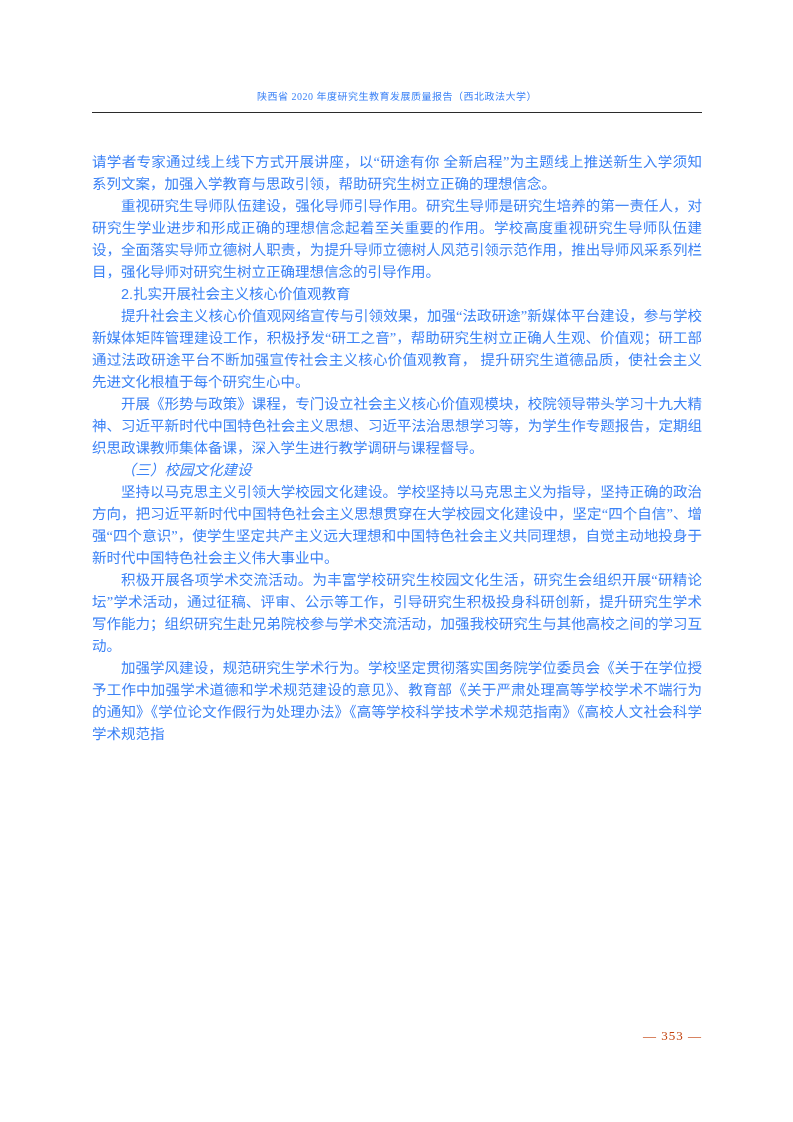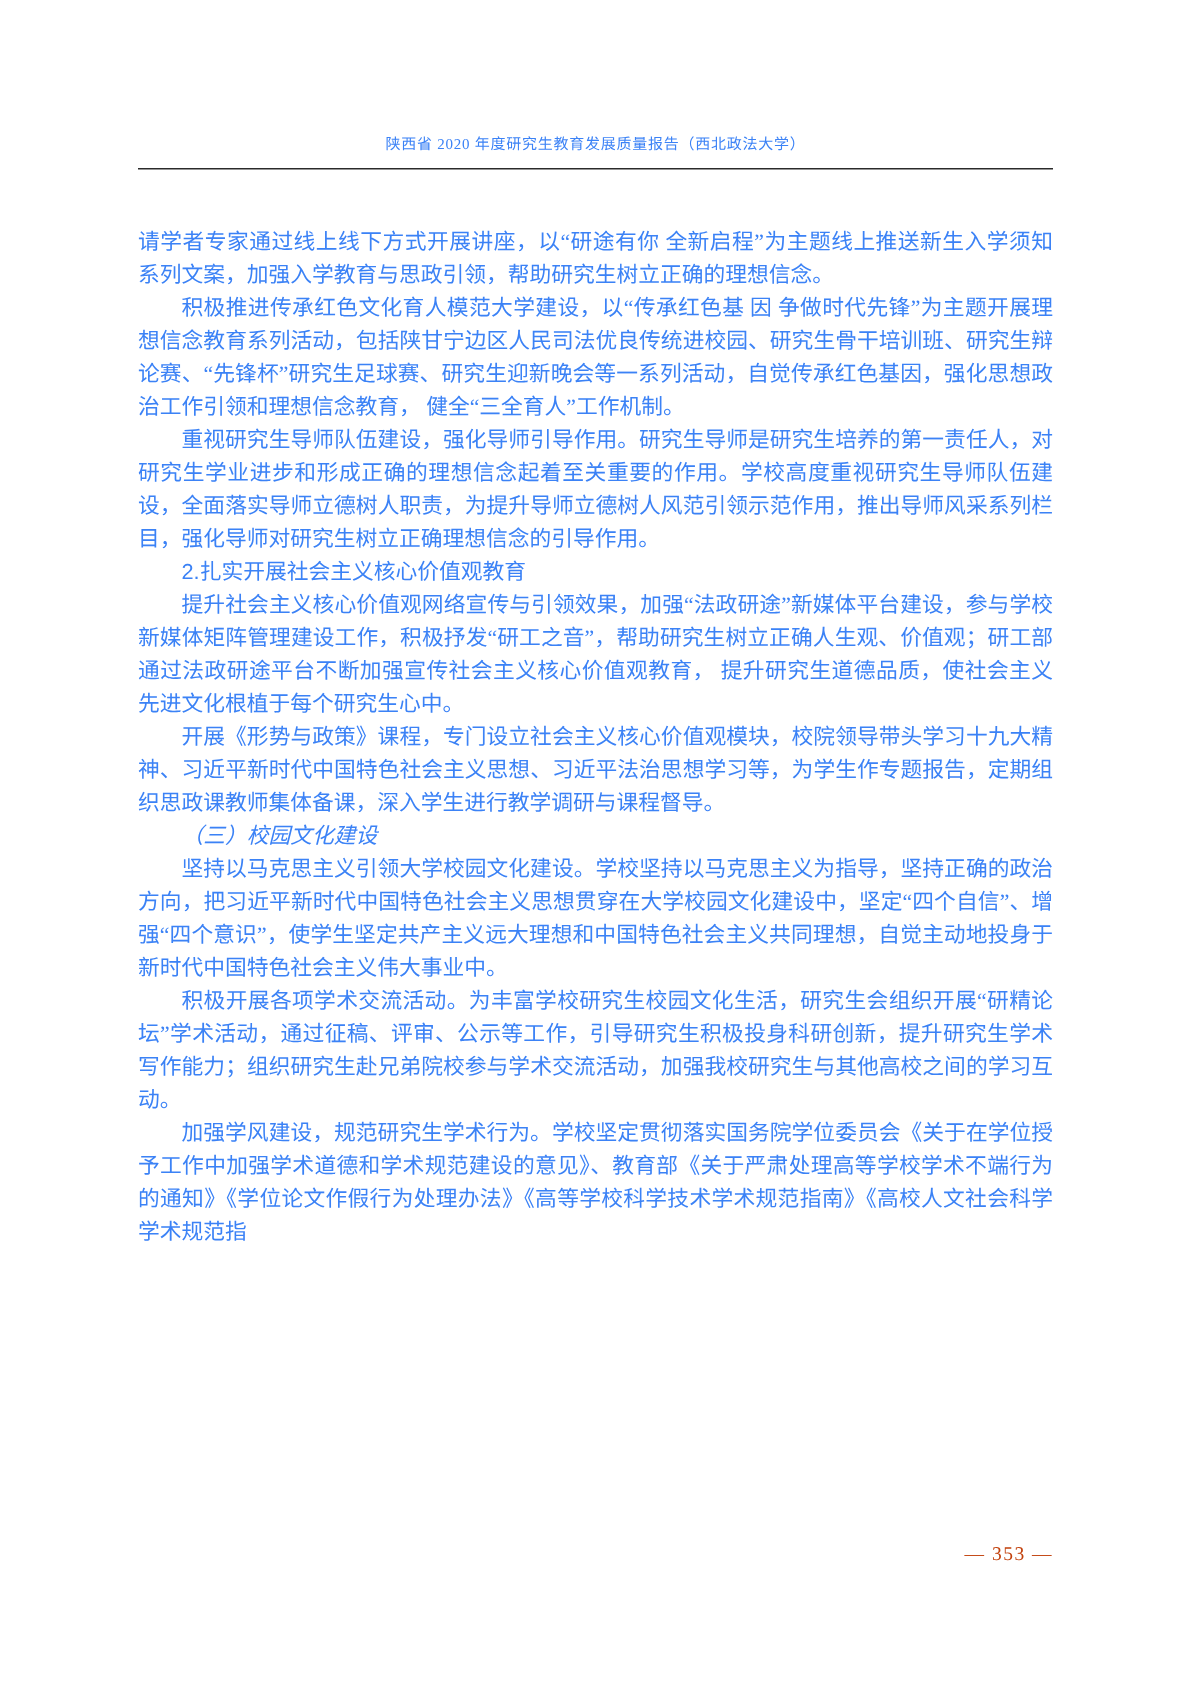--- a/index.html
+++ b/index.html
@@ -85,21 +85,20 @@
 <div class="page">
 
   <div class="running-header">
     <span>陕西省 2020 年度研究生教育发展质量报告（西北政法大学）</span>
   </div>
 
   <div class="header-rule"></div>
 
   <div class="body-text">
     <p class="cont">请学者专家通过线上线下方式开展讲座，以“研途有你 全新启程”为主题线上推送新生入学须知系列文案，加强入学教育与思政引领，帮助研究生树立正确的理想信念。</p>
-    <p>积极推进传承红色文化育人模范大学建设，以“传承红色基 因 争做时代先锋”为主题开展理想信念教育系列活动，包括陕甘宁边区人民司法优良传统进校园、研究生骨干培训班、研究生辩论赛、“先锋杯”研究生足球赛、研究生迎新晚会等一系列活动，自觉传承红色基因，强化思想政治工作引领和理想信念教育， 健全“三全育人”工作机制。</p>
     <p>重视研究生导师队伍建设，强化导师引导作用。研究生导师是研究生培养的第一责任人，对研究生学业进步和形成正确的理想信念起着至关重要的作用。学校高度重视研究生导师队伍建 设，全面落实导师立德树人职责，为提升导师立德树人风范引领示范作用，推出导师风采系列栏目，强化导师对研究生树立正确理想信念的引导作用。</p>
     <p class="h-num">2.扎实开展社会主义核心价值观教育</p>
     <p>提升社会主义核心价值观网络宣传与引领效果，加强“法政研途”新媒体平台建设，参与学校新媒体矩阵管理建设工作，积极抒发“研工之音”，帮助研究生树立正确人生观、价值观；研工部通过法政研途平台不断加强宣传社会主义核心价值观教育， 提升研究生道德品质，使社会主义先进文化根植于每个研究生心中。</p>
     <p>开展《形势与政策》课程，专门设立社会主义核心价值观模块，校院领导带头学习十九大精神、习近平新时代中国特色社会主义思想、习近平法治思想学习等，为学生作专题报告，定期组织思政课教师集体备课，深入学生进行教学调研与课程督导。</p>
     <p class="h-kai">（三）校园文化建设</p>
     <p>坚持以马克思主义引领大学校园文化建设。学校坚持以马克思主义为指导，坚持正确的政治方向，把习近平新时代中国特色社会主义思想贯穿在大学校园文化建设中，坚定“四个自信”、增强“四个意识”，使学生坚定共产主义远大理想和中国特色社会主义共同理想，自觉主动地投身于新时代中国特色社会主义伟大事业中。</p>
     <p>积极开展各项学术交流活动。为丰富学校研究生校园文化生活，研究生会组织开展“研精论坛”学术活动，通过征稿、评审、公示等工作，引导研究生积极投身科研创新，提升研究生学术写作能力；组织研究生赴兄弟院校参与学术交流活动，加强我校研究生与其他高校之间的学习互动。</p>
     <p>加强学风建设，规范研究生学术行为。学校坚定贯彻落实国务院学位委员会《关于在学位授予工作中加强学术道德和学术规范建设的意见》、教育部《关于严肃处理高等学校学术不端行为的通知》《学位论文作假行为处理办法》《高等学校科学技术学术规范指南》《高校人文社会科学学术规范指</p>
   </div>
 

